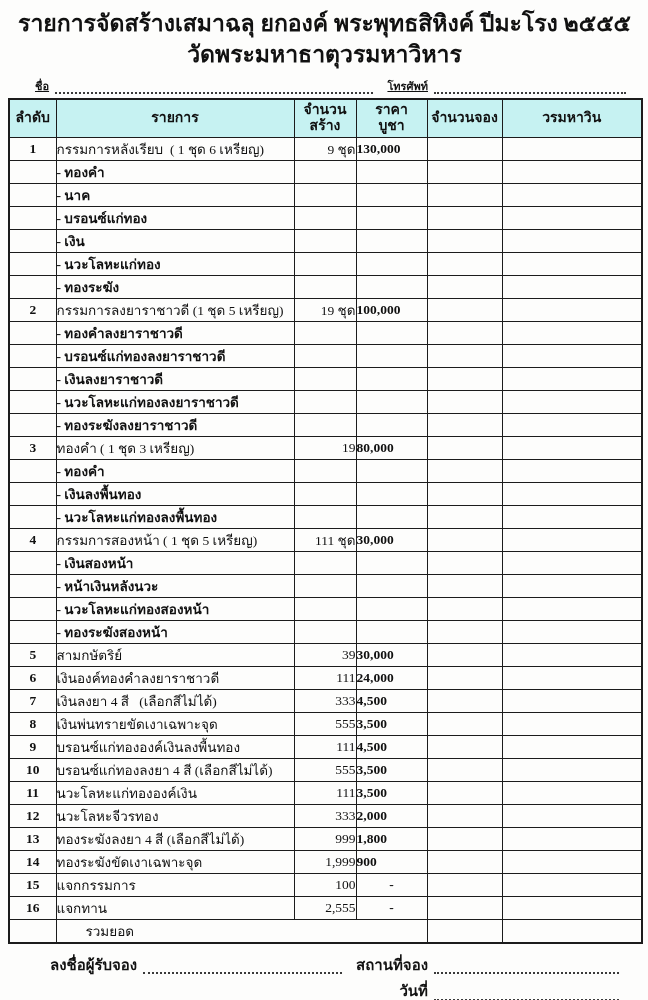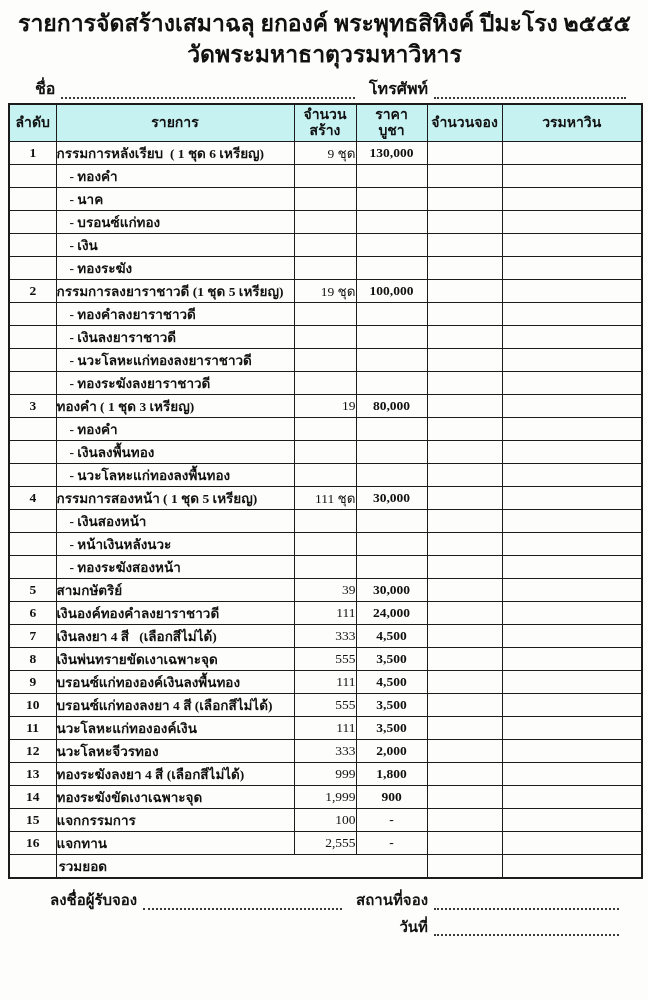--- a/index.html
+++ b/index.html
@@ -12,49 +12,49 @@
   .page { padding: 8px 7px 0 8px; }
 
   .doc-title {
     text-align: center; font-weight: bold; font-size: 23px;
     line-height: 1.35; white-space: pre-wrap;
   }
 
   .dots { border-bottom: 2px dotted #3a3a3a; display: inline-block; height: 15px; }
 
   .form-line {
-    display: flex; align-items: flex-end;
+    display: flex; 
     margin: 9px 15px 0 27px;
-    font-weight: bold; font-size: 16px; line-height: 1.3;
+    font-weight: bold; font-size: 11px; line-height: 1.3; text-decoration: underline;
   }
   .form-line .lbl { flex: none; }
   .dots.grow { flex: 1 1 auto; margin: 0 14px 1px 6px; }
   .dots.tail { flex: none; width: 192px; margin: 0 0 1px 6px; }
 
   table.order {
     border-collapse: collapse; table-layout: fixed;
     width: 633px; margin: 3px 0 12px 0;
     border: 2px solid #1c1c1c;
   }
   table.order th, table.order td {
     border: 1.5px solid #1c1c1c; padding: 0; overflow: hidden;
   }
   thead th {
     background: #c6f2f2; font-weight: bold; font-size: 14px;
     height: 38px; text-align: center; vertical-align: middle; line-height: 1.15;
   }
   tbody td { height: 21px; font-size: 13.5px; vertical-align: middle; }
   td.c-no   { text-align: center; font-weight: bold; }
-  td.c-name { padding-left: 4px; font-weight: bold; white-space: pre-wrap; }
-  tr.sub td.c-name { padding-left: 13px; font-weight: bold; }
+  td.c-name { padding-left: 4px; font-weight: normal; white-space: pre-wrap; }
+  tr.sub td.c-name { font-weight: bold; }
   td.c-qty  { text-align: right; padding-right: 3px; font-weight: normal; }
-  td.c-price{ text-align: center; padding-right: 14px; font-weight: bold; }
+  td.c-price{ text-align: left; padding-right: 14px; font-weight: bold; }
   td.c-price.dash { text-align: center; padding-right: 0; }
   tbody.total-body td { height: 23px; }
-  tbody.total-body td.c-name { padding-left: 2px; }
+  tbody.total-body td.c-name { padding-left: 29px; }
 
   .sign-block { margin: 12px 22px 0 42px; font-weight: bold; font-size: 15px; }
   .sign-row { display: flex; align-items: flex-end; line-height: 1.3; }
   .sign-row.second { justify-content: flex-end; margin-top: 7px; }
 </style>
 </head>
 <body>
 
 <div class="page">
 
@@ -128,20 +128,28 @@
         <tr class="sub">
     <td class="c-no"></td>
     <td class="c-name">- เงิน</td>
     <td class="c-qty"></td>
     <td class="c-price"></td>
     <td></td>
     <td></td>
   </tr>
         <tr class="sub">
     <td class="c-no"></td>
+    <td class="c-name">- นวะโลหะแก่ทอง</td>
+    <td class="c-qty"></td>
+    <td class="c-price"></td>
+    <td></td>
+    <td></td>
+  </tr>
+        <tr class="sub">
+    <td class="c-no"></td>
     <td class="c-name">- ทองระฆัง</td>
     <td class="c-qty"></td>
     <td class="c-price"></td>
     <td></td>
     <td></td>
   </tr>
         <tr>
     <td class="c-no">2</td>
     <td class="c-name">กรรมการลงยาราชาวดี (1 ชุด 5 เหรียญ)</td>
     <td class="c-qty">19 ชุด</td>
@@ -152,20 +160,28 @@
         <tr class="sub">
     <td class="c-no"></td>
     <td class="c-name">- ทองคำลงยาราชาวดี</td>
     <td class="c-qty"></td>
     <td class="c-price"></td>
     <td></td>
     <td></td>
   </tr>
         <tr class="sub">
     <td class="c-no"></td>
+    <td class="c-name">- บรอนซ์แก่ทองลงยาราชาวดี</td>
+    <td class="c-qty"></td>
+    <td class="c-price"></td>
+    <td></td>
+    <td></td>
+  </tr>
+        <tr class="sub">
+    <td class="c-no"></td>
     <td class="c-name">- เงินลงยาราชาวดี</td>
     <td class="c-qty"></td>
     <td class="c-price"></td>
     <td></td>
     <td></td>
   </tr>
         <tr class="sub">
     <td class="c-no"></td>
     <td class="c-name">- นวะโลหะแก่ทองลงยาราชาวดี</td>
     <td class="c-qty"></td>
@@ -225,20 +241,28 @@
     <td class="c-no"></td>
     <td class="c-name">- เงินสองหน้า</td>
     <td class="c-qty"></td>
     <td class="c-price"></td>
     <td></td>
     <td></td>
   </tr>
         <tr class="sub">
     <td class="c-no"></td>
     <td class="c-name">- หน้าเงินหลังนวะ</td>
+    <td class="c-qty"></td>
+    <td class="c-price"></td>
+    <td></td>
+    <td></td>
+  </tr>
+        <tr class="sub">
+    <td class="c-no"></td>
+    <td class="c-name">- นวะโลหะแก่ทองสองหน้า</td>
     <td class="c-qty"></td>
     <td class="c-price"></td>
     <td></td>
     <td></td>
   </tr>
         <tr class="sub">
     <td class="c-no"></td>
     <td class="c-name">- ทองระฆังสองหน้า</td>
     <td class="c-qty"></td>
     <td class="c-price"></td>

